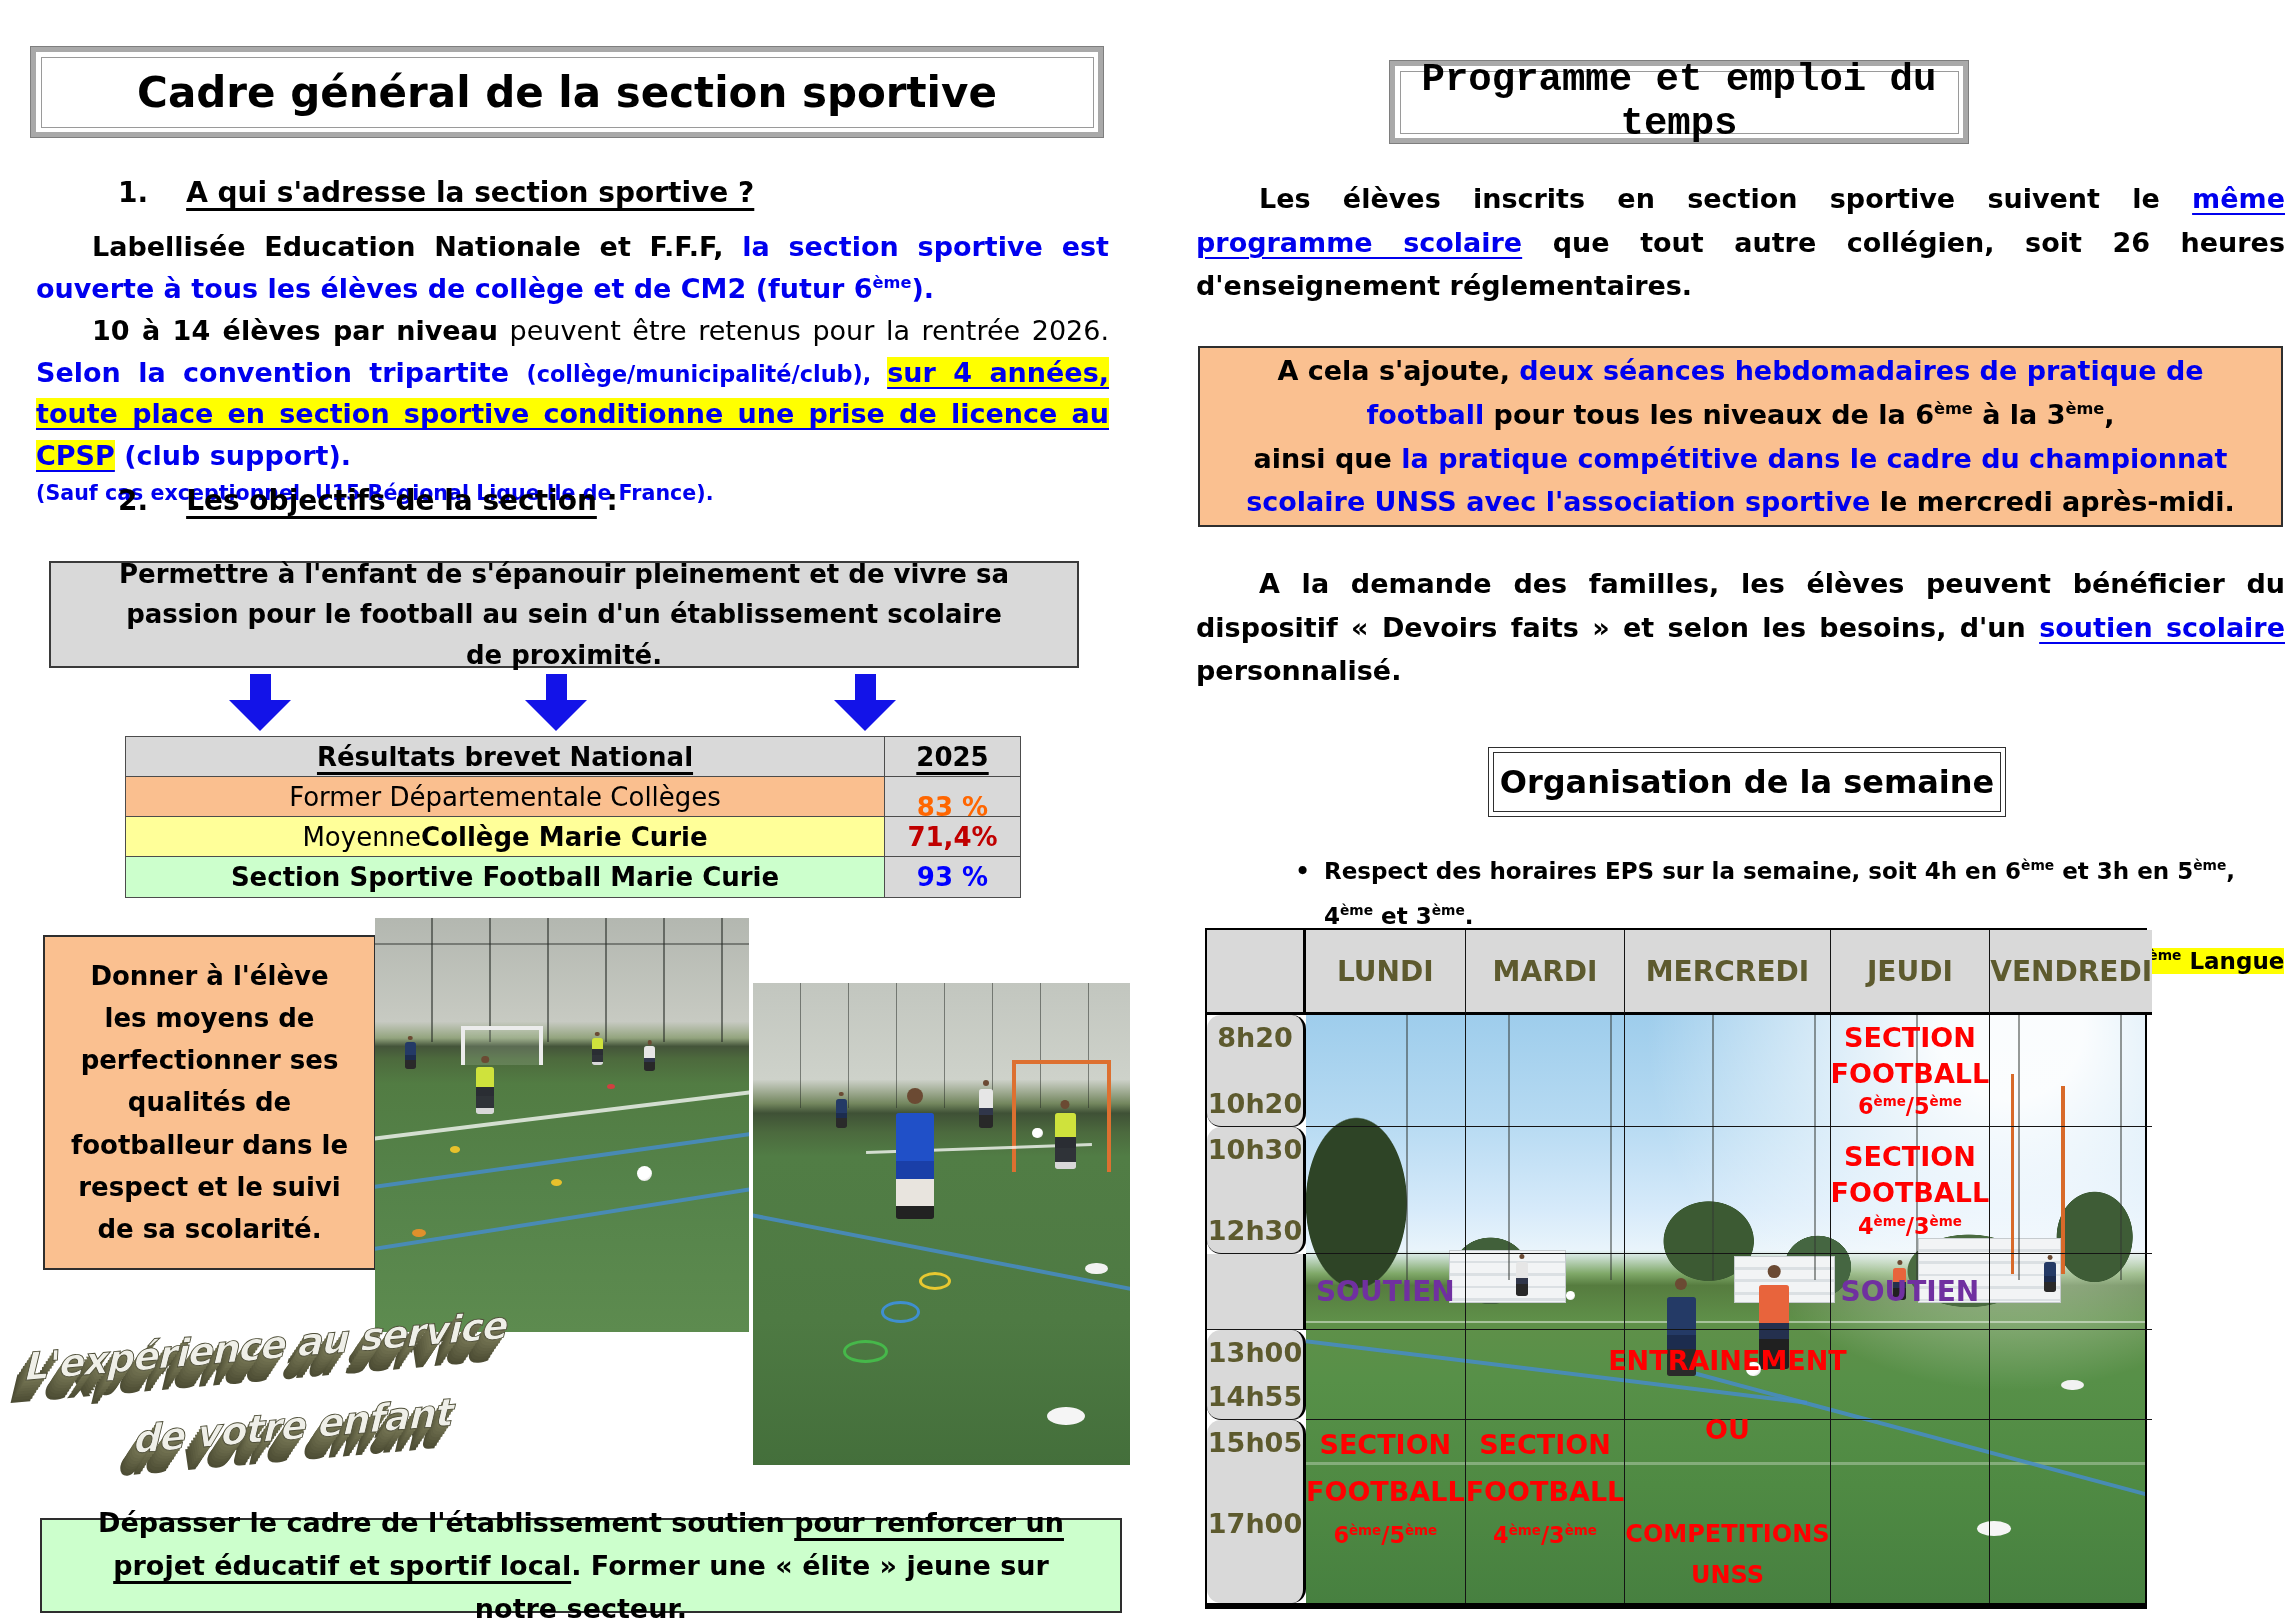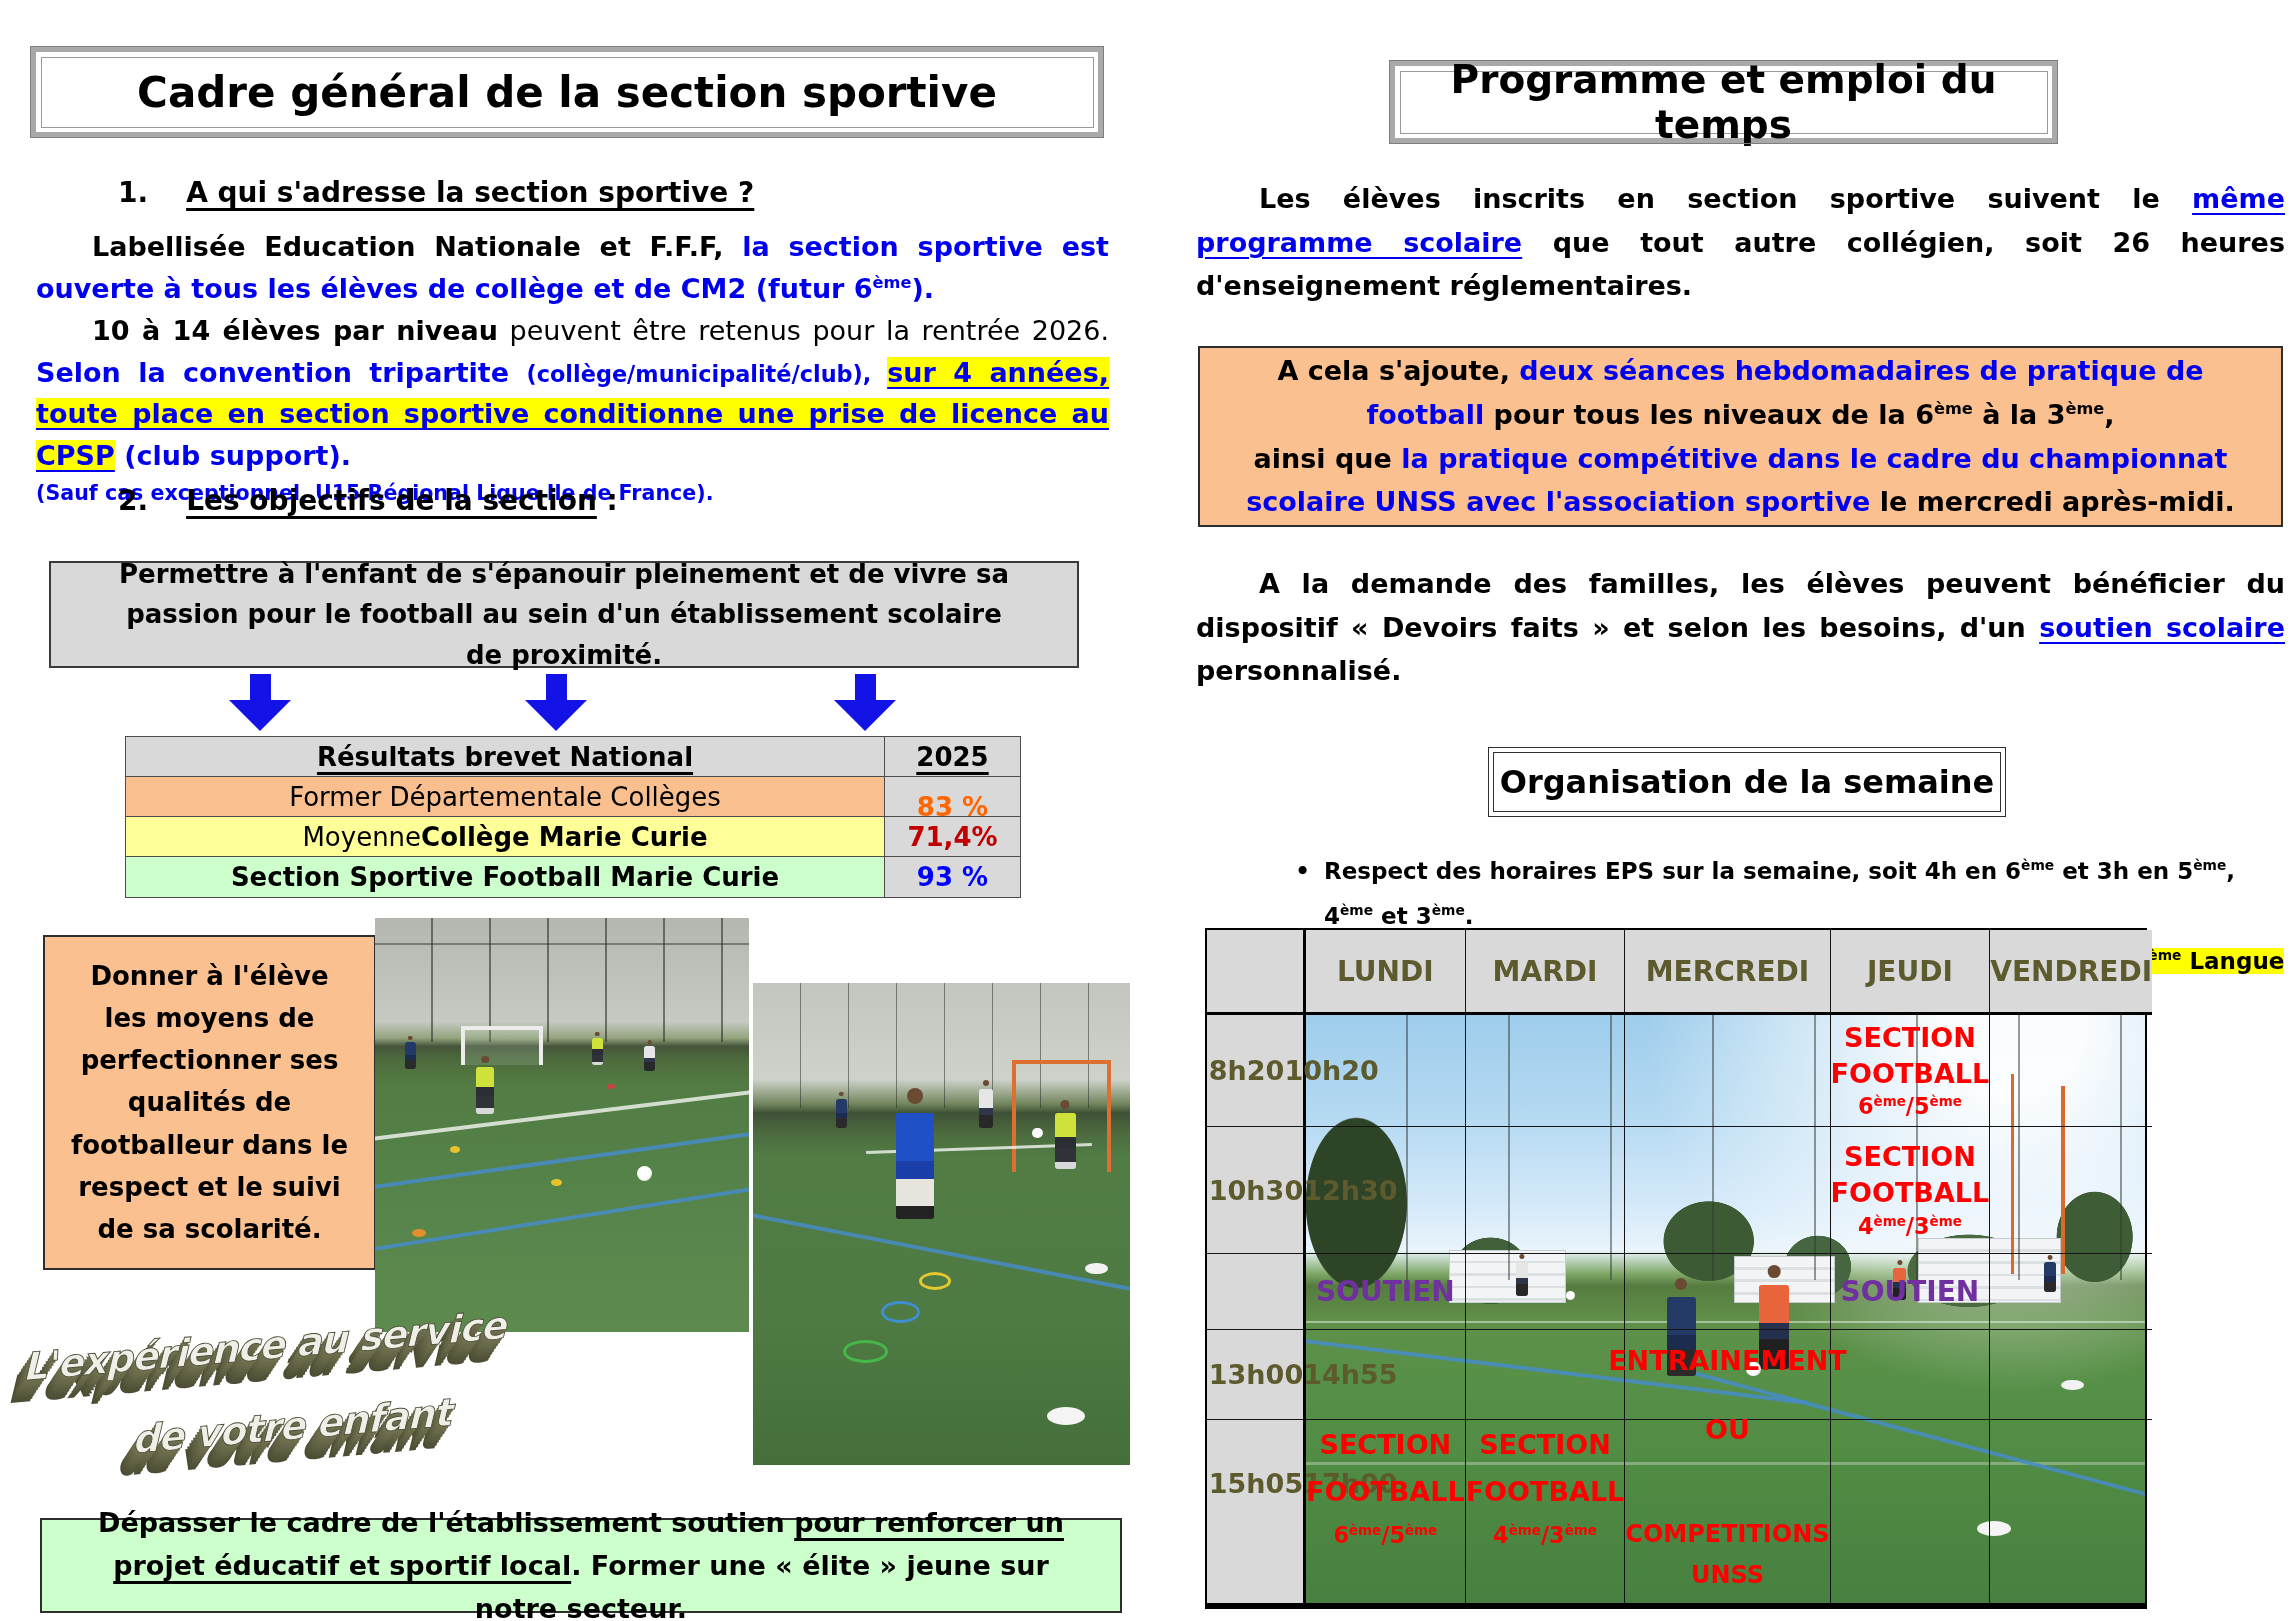--- a/index.html
+++ b/index.html
@@ -116,22 +116,22 @@
   .tp-pole{position:absolute;width:3.6px;background:#d86a2a;}
   .tt-grid{position:absolute;inset:0;display:grid;grid-template-columns:99px repeat(5,1fr);
     grid-template-rows:85px 112px 127px 76px 90px 1fr;z-index:2;}
   .tc{border-right:1.8px solid #141414;border-bottom:1.8px solid #141414;position:relative;}
   .tc.gray{background:var(--gray_fill);}
   .tc.tcol{border-right:3.6px solid #000;}
   .tc.hr{border-bottom:3.6px solid #000;}
   .tc.lastcol{border-right:none;}
   .tc.lastrow{border-bottom:none;}
   .dayhead{display:flex;align-items:center;justify-content:center;color:var(--olive);font-size:28px;}
-  .timecell{display:flex;justify-content:space-between;align-items:center;
-    color:var(--olive);font-size:27px;padding:7.2px 1.8px;}
+  .timecell{display:flex;flex-direction:column;justify-content:space-between;align-items:center;
+    color:var(--olive);font-size:27px;padding:7.2px 1.8px;border-radius:14px;}
   .sched{display:flex;flex-direction:column;align-items:center;color:var(--schedule_red);}
   .sched .l{font-size:27px;line-height:1.35;}
   .sched .s{font-size:22.4px;line-height:1.3;}
   .center-cell{display:flex;align-items:center;justify-content:center;}
   .soutien{color:var(--soutien_purple);font-size:28px;}
 </style>
 </head>
 <body>
 
 <div class="page">
@@ -241,21 +241,21 @@
     <div class="cone" style="left:78%;top:88%;width:38px;height:18px;background:#f5f5f5;"></div>
   </div>
 
   <div class="wa" style="left:25px;top:1324px;">L'expérience au service</div>
   <div class="wa" style="left:134px;top:1404px;">de votre enfant</div>
 
   <div class="greenbox">
     <span><span>Dépasser le cadre de l'établissement soutien </span><span class="u">pour renforcer un projet éducatif et sportif local</span><span>. Former une « élite » jeune sur notre secteur.</span></span>
   </div>
 
-  <div class="gbox" style="left:1390px;top:61px;width:667px;height:82px;">
+  <div class="gbox" style="left:1390px;top:61px;width:578px;height:82px;font-family:Liberation Mono, monospace;">
     <div class="in" style="font-size:39px;">
       <span>Programme et emploi du temps</span>
     </div>
   </div>
 
   <div class="rp" style="top:177px;">
     <p><span>Les élèves inscrits en section sportive suivent le </span><span class="blue ub">même programme scolaire</span><span> que tout autre collégien, soit 26 heures d'enseignement réglementaires.</span></p>
   </div>
 
   <div class="orangebox">

